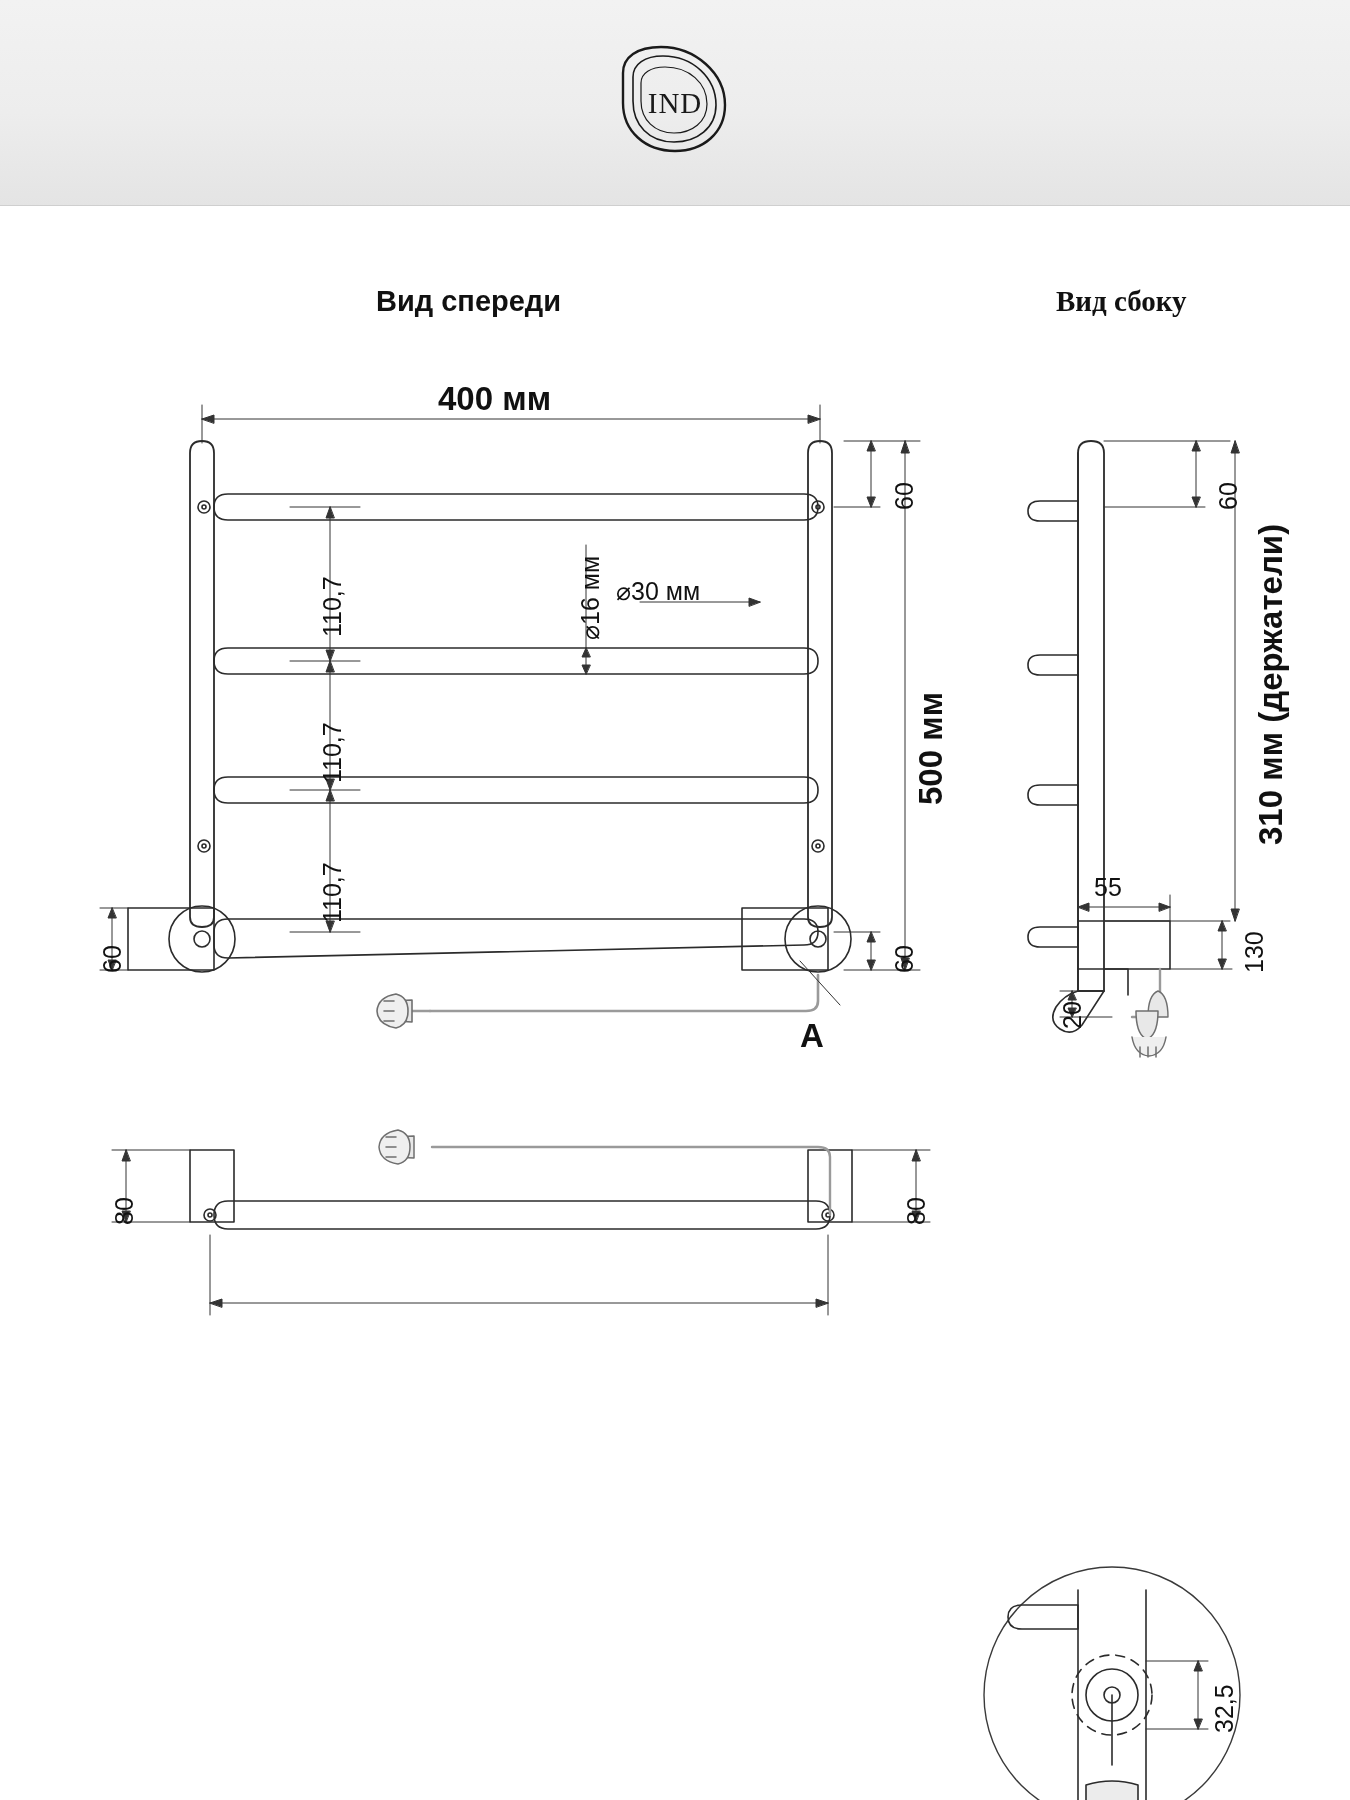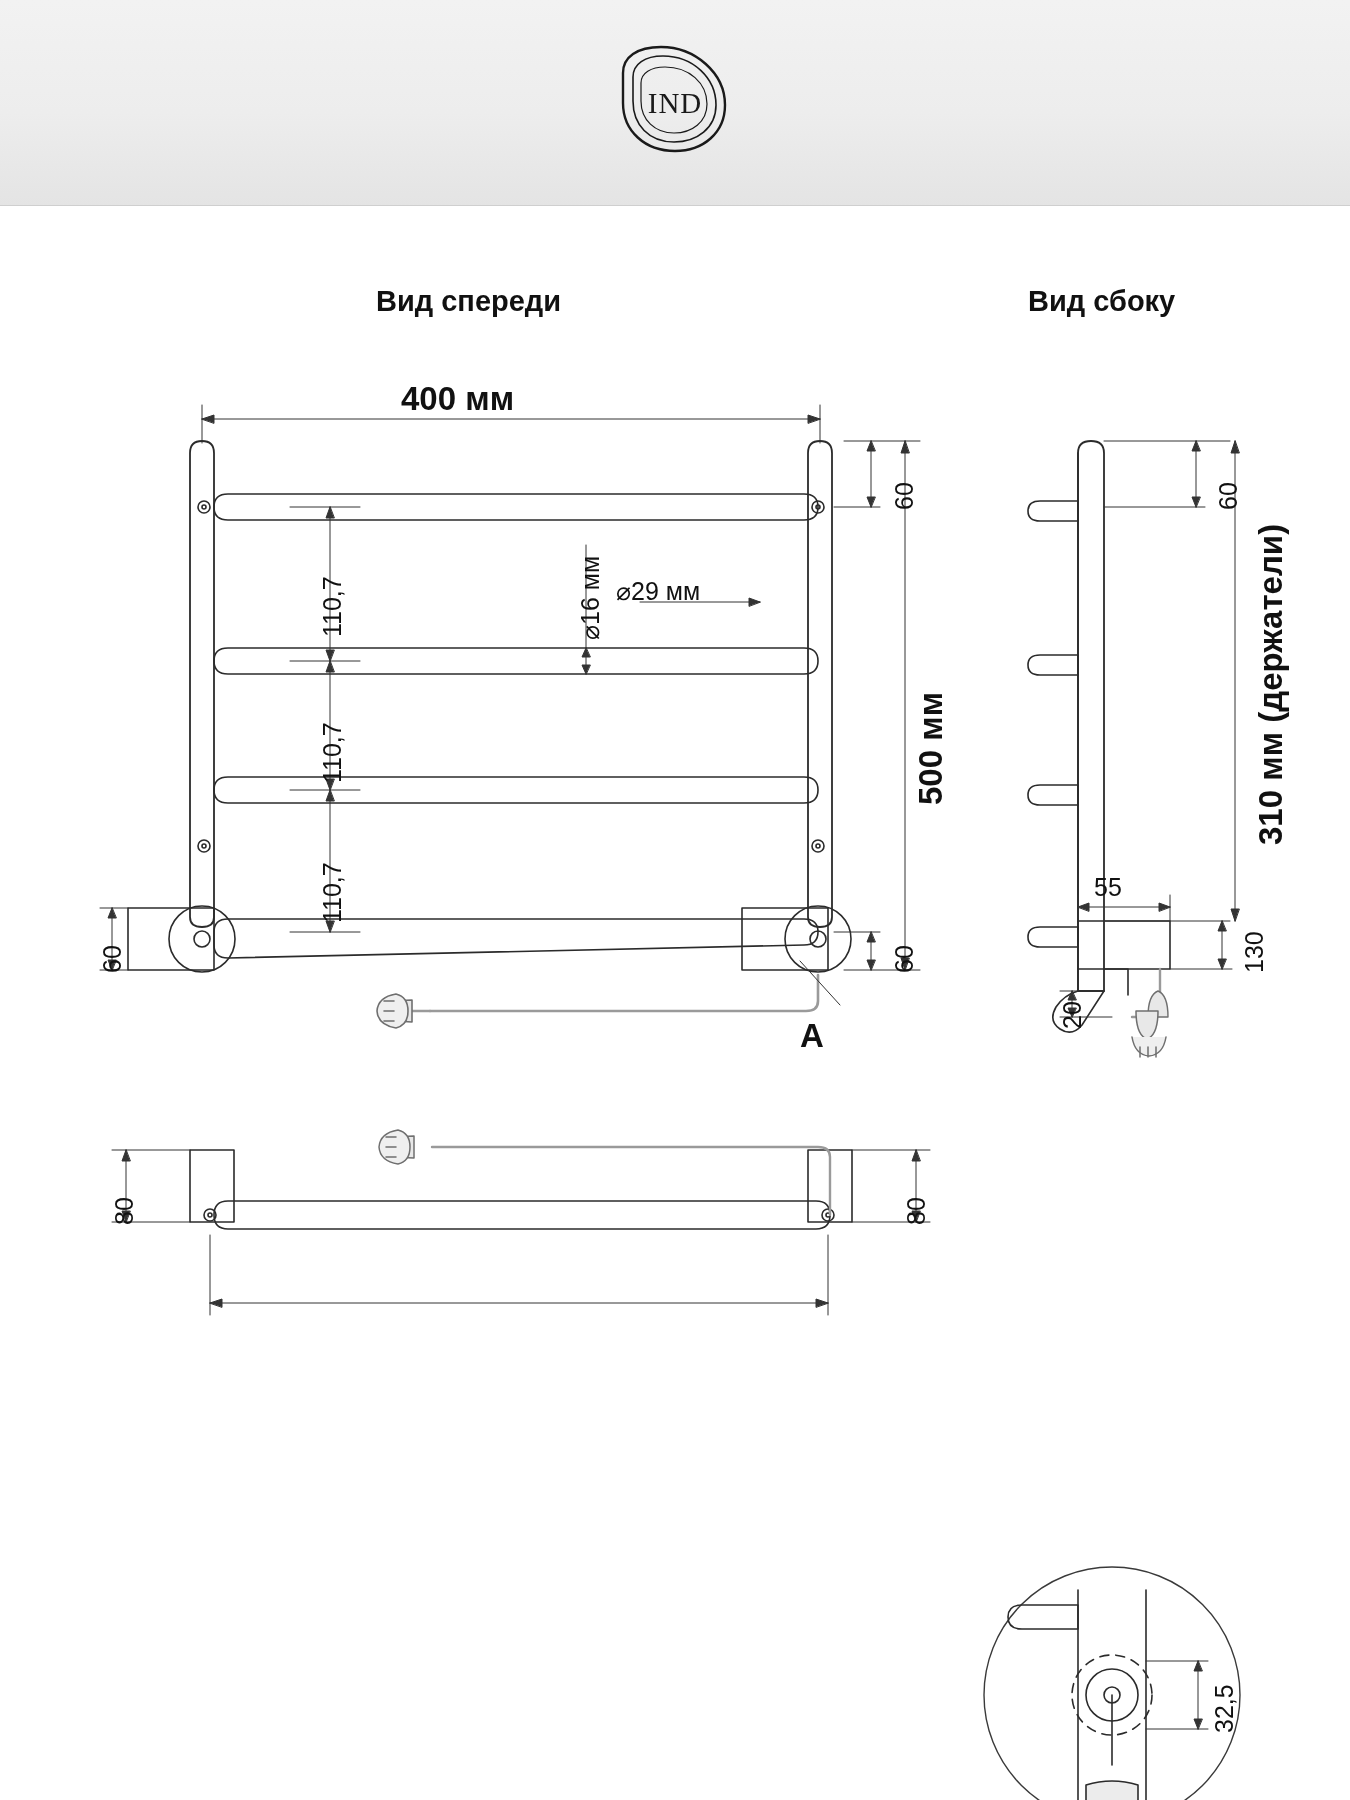--- a/index.html
+++ b/index.html
@@ -269,36 +269,36 @@
       <line x1="1086" y1="1596" x2="1086" y2="1672"></line>
       <line x1="1138" y1="1596" x2="1138" y2="1672"></line>
       <line x1="1086" y1="1660" x2="1138" y2="1660"></line>
       <path d="M1086 1660 l10 -4 v8 Z" fill="#333"></path>
       <path d="M1138 1660 l-10 -4 v8 Z" fill="#333"></path>
     </g>
   </g>
 </svg>
 
 <div class="lbl view-title" style="left:376px;top:80px;">Вид спереди</div>
-<div class="lbl view-title" style="left:1028px;top:80px;">Вид сбоку</div>
-
-<div class="lbl dim-big" style="left:401px;top:175px;">400 мм</div>
+<div class="lbl view-title" style="left:1056px;top:80px;font-family:Liberation Serif, serif;">Вид сбоку</div>
+
+<div class="lbl dim-big" style="left:438px;top:175px;">400 мм</div>
 
 <div class="lbl dim-big rot90" style="left:912px;top:600px;">500 мм</div>
 
 <div class="lbl dim rot90" style="left:890px;top:305px;">60</div>
 <div class="lbl dim rot90" style="left:890px;top:768px;">60</div>
 <div class="lbl dim rot90" style="left:98px;top:768px;">60</div>
 
 <div class="lbl dim rot90" style="left:318px;top:432px;">110,7</div>
 <div class="lbl dim rot90" style="left:318px;top:578px;">110,7</div>
 <div class="lbl dim rot90" style="left:318px;top:718px;">110,7</div>
 
 <div class="lbl dim rot90" style="left:576px;top:435px;">⌀16 мм</div>
-<div class="lbl dim" style="left:616px;top:372px;">⌀29 мм</div>
+<div class="lbl dim" style="left:616px;top:372px;">⌀30 мм</div>
 
 <div class="lbl dim-big" style="left:800px;top:812px;">A</div>
 
 <div class="lbl dim rot90" style="left:1214px;top:305px;">60</div>
 <div class="lbl dim-big rot90" style="left:1252px;top:640px;">310 мм (держатели)</div>
 <div class="lbl dim" style="left:1094px;top:668px;">55</div>
 <div class="lbl dim rot90" style="left:1240px;top:768px;">130</div>
 <div class="lbl dim rot90" style="left:1058px;top:824px;">20</div>
 
 <div class="lbl dim rot90" style="left:110px;top:1020px;">80</div>

